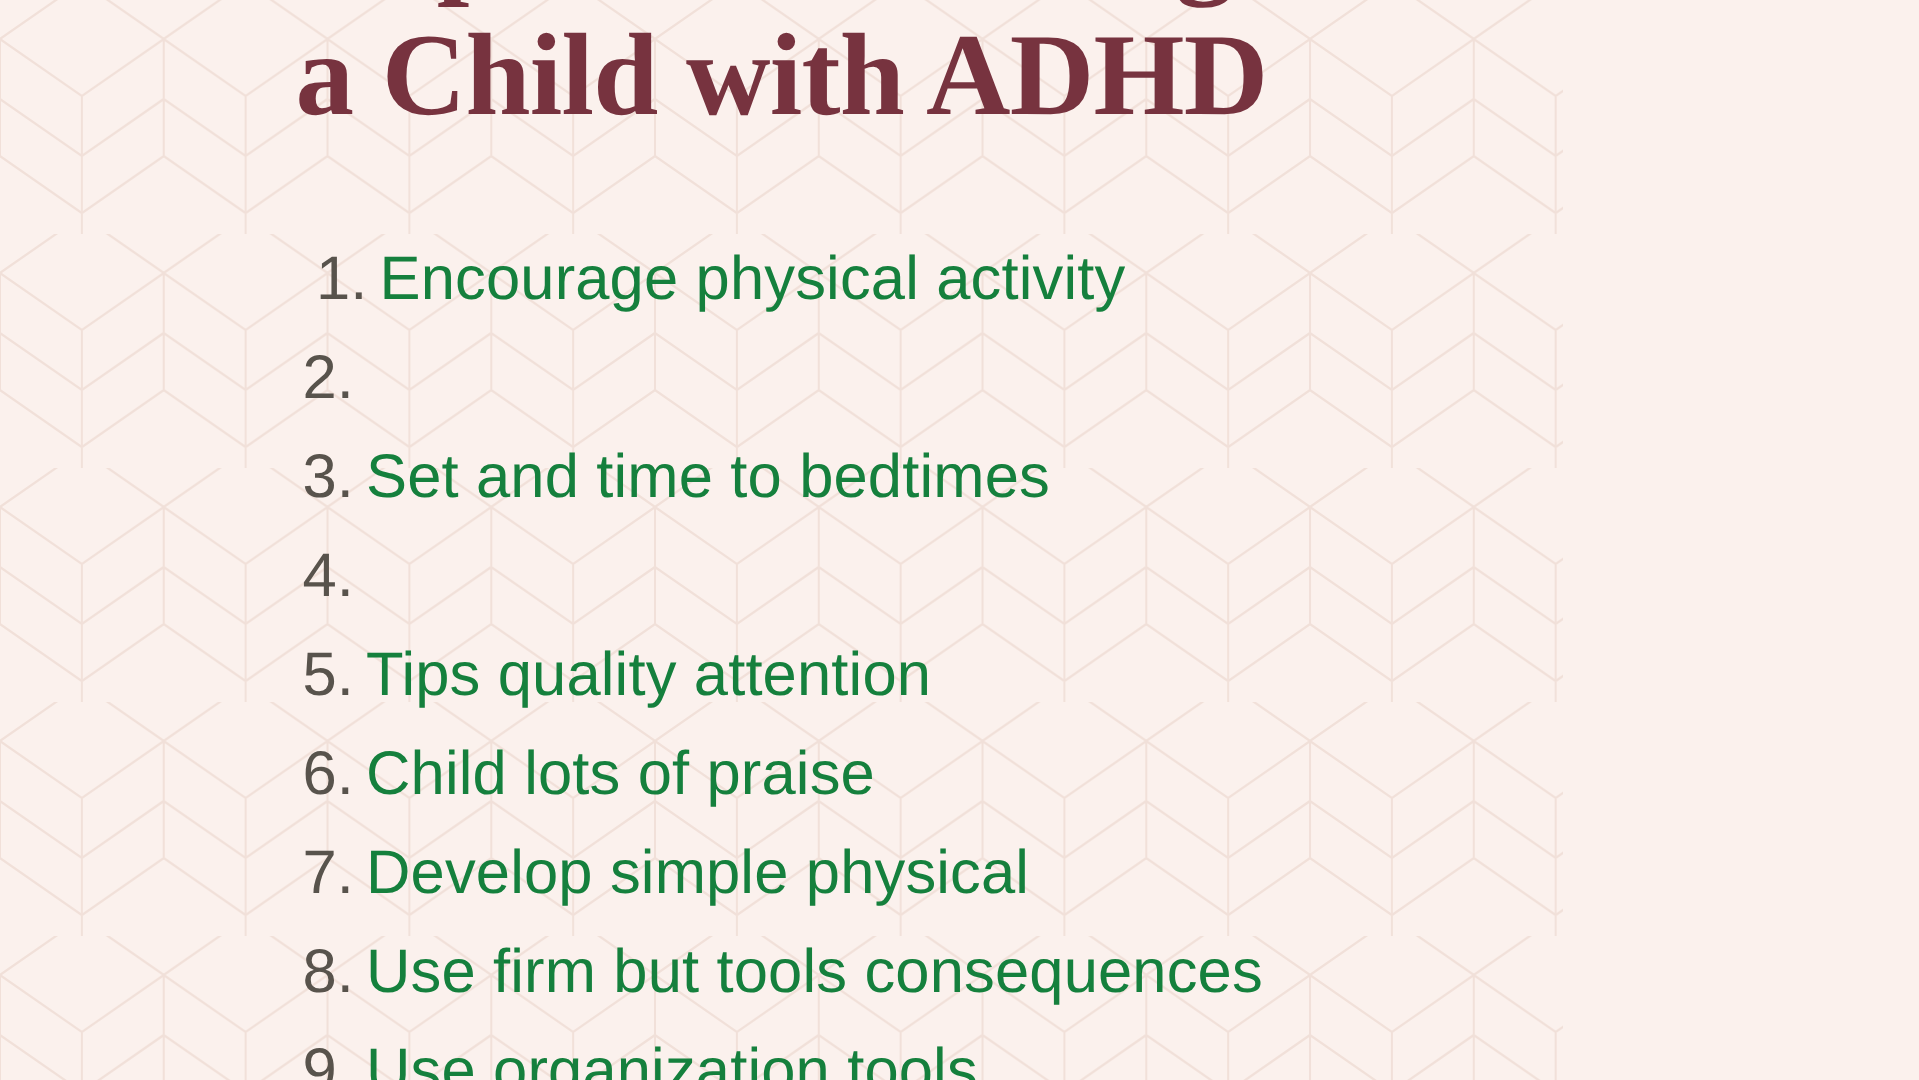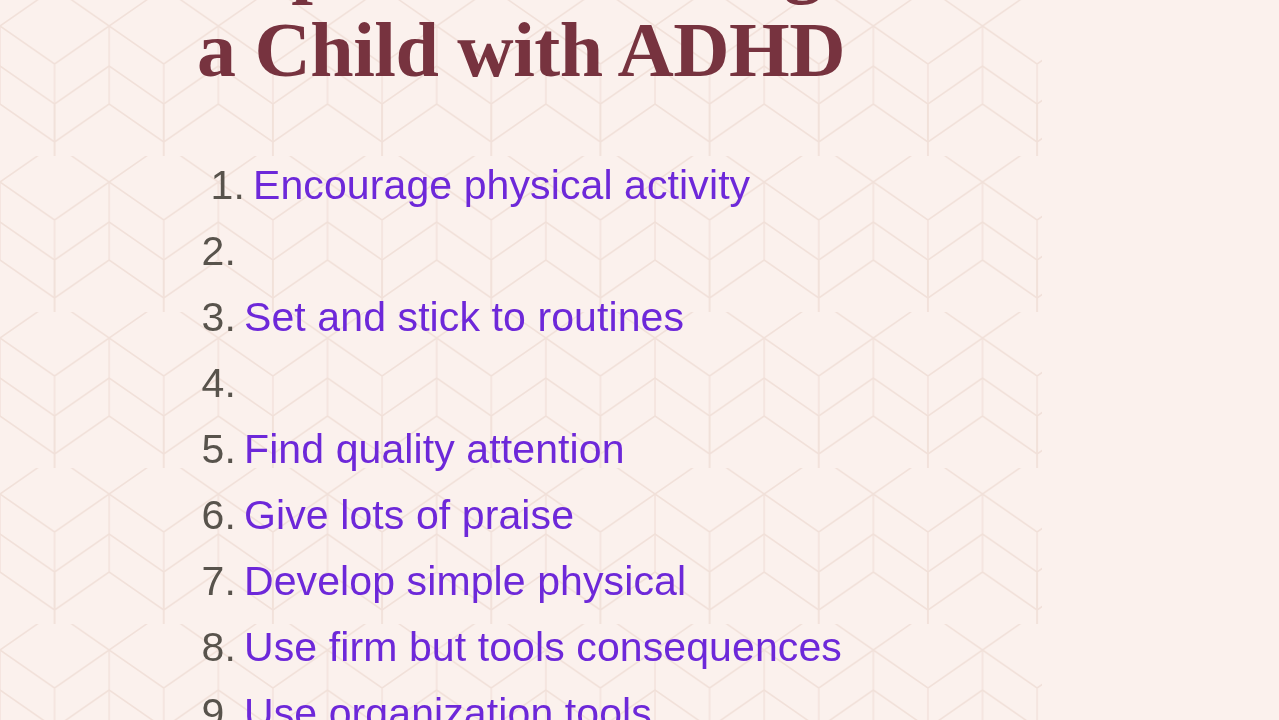--- a/index.html
+++ b/index.html
@@ -87,21 +87,21 @@
     width: 48px;
     text-align: right;
     font-size: 41px;
     color: #58534c;
   }
 
   .tip-text {
     flex: 0 0 auto;
     margin-left: 8px;
     font-size: 41px;
-    color: #6d28d9;
+    color: #15803d;
     white-space: nowrap;
   }
 
   
   .tip-row:first-child .tip-num {
     padding-left: 9px;
   }
 </style>
 </head>
 <body>
@@ -138,32 +138,32 @@
     <ol id="tips-list">
       <li class="tip-row">
         <span class="tip-num">1.</span>
         <span class="tip-text">Encourage physical activity</span>
       </li>
       <li class="tip-row">
         <span class="tip-num">2.</span>
       </li>
       <li class="tip-row">
         <span class="tip-num">3.</span>
-        <span class="tip-text">Set and stick to routines</span>
+        <span class="tip-text">Set and time to bedtimes</span>
       </li>
       <li class="tip-row">
         <span class="tip-num">4.</span>
       </li>
       <li class="tip-row">
         <span class="tip-num">5.</span>
-        <span class="tip-text">Find quality attention</span>
+        <span class="tip-text">Tips quality attention</span>
       </li>
       <li class="tip-row">
         <span class="tip-num">6.</span>
-        <span class="tip-text">Give lots of praise</span>
+        <span class="tip-text">Child lots of praise</span>
       </li>
       <li class="tip-row">
         <span class="tip-num">7.</span>
         <span class="tip-text">Develop simple physical</span>
       </li>
       <li class="tip-row">
         <span class="tip-num">8.</span>
         <span class="tip-text">Use firm but tools consequences</span>
       </li>
       <li class="tip-row">

